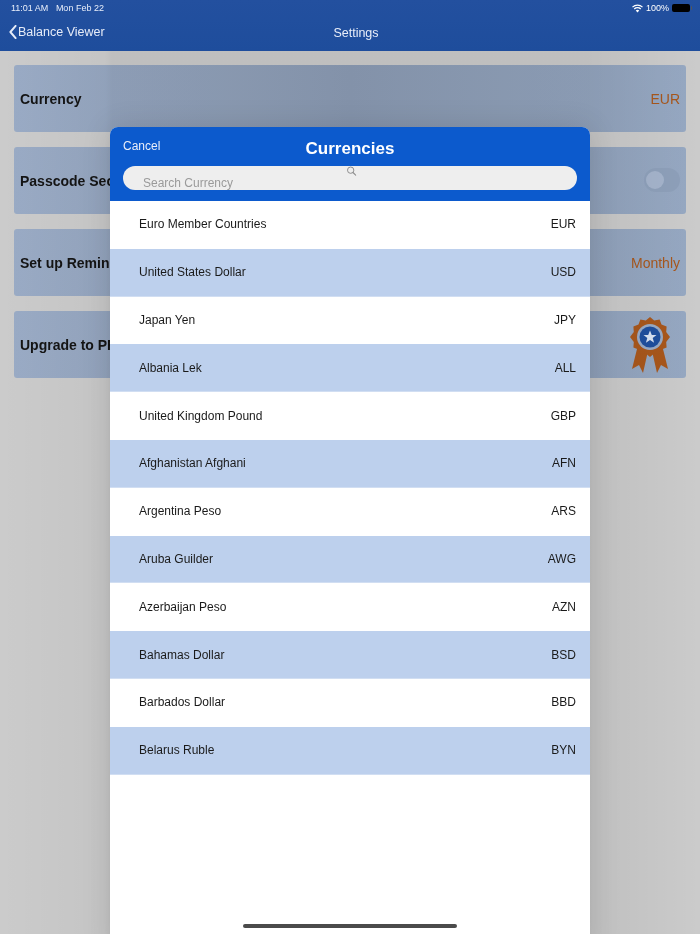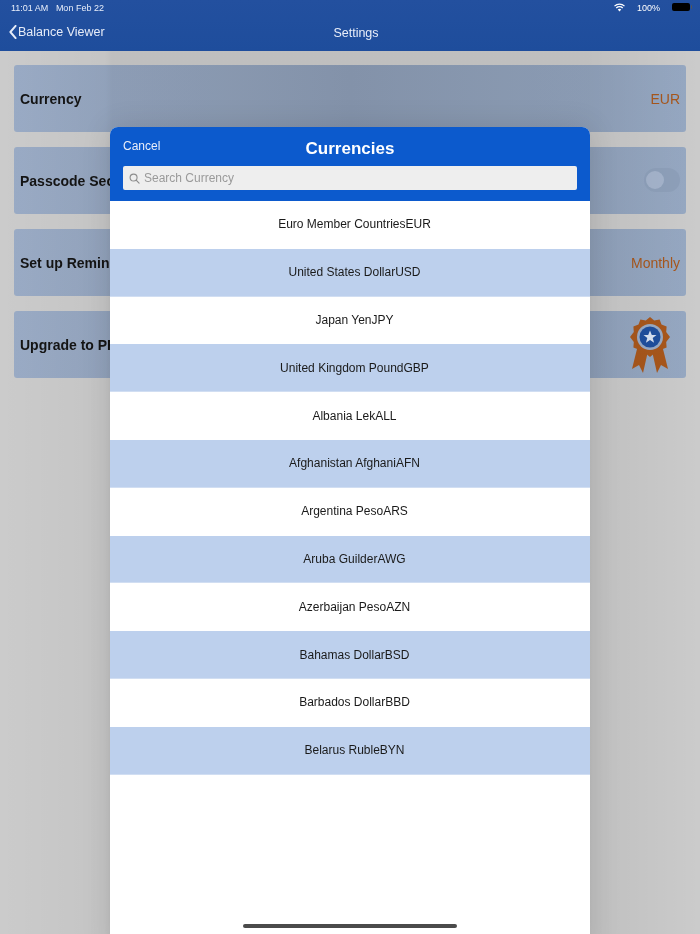--- a/index.html
+++ b/index.html
@@ -10,21 +10,21 @@
     position: relative;
     color: #111;
   }
   
   .navbar {
     position: absolute; left: 0; top: 0; width: 700px; height: 51px;
     background: linear-gradient(#23509f, #1e4d9c);
     color: #fff;
   }
   .status-time { position: absolute; left: 11px; top: 3px; font-size: 9px; color: #e8eefa; }
-  .status-right { position: absolute; right: 10px; top: 3px; font-size: 9px; color: #fff; display: flex; align-items: flex-start; gap: 12px; }
+  .status-right { position: absolute; right: 10px; top: 3px; font-size: 9px; color: #fff; display: flex; align-items: center; gap: 3px; }
   .battery { width: 18px; height: 8px; background: #000; border-radius: 2px; position: relative; }
   .battery::after { content: ""; position: absolute; right: -2px; top: 2px; width: 1.5px; height: 4px; background: #555; border-radius: 0 1px 1px 0; }
   .back { position: absolute; left: 8px; top: 25px; display: flex; align-items: center; font-size: 12.5px; color: #e6ecf8; cursor: pointer; }
   .back svg { width: 10px; height: 14px; }
   .nav-title { position: absolute; left: 0; right: 0; top: 26px; text-align: center; font-size: 12.5px; color: #e9eef9; padding-left: 12px; }
 
   
   .settings-row {
     position: absolute; left: 14px; width: 672px; height: 67px;
     background: linear-gradient(90deg, #9aabc5 0%, #8b9bb4 50%, #96a8c2 100%);
@@ -47,30 +47,30 @@
   .modal {
     position: absolute; left: 110px; top: 127px; width: 480px; height: 828px;
     border-radius: 8px; overflow: hidden; background: #fff;
     box-shadow: 0 0 30px rgba(0,0,0,0.12);
   }
   .modal-header { height: 74px; background: #0c5acd; position: relative; }
   .cancel { position: absolute; left: 13px; top: 12px; font-size: 12px; color: #e9eef9; cursor: pointer; }
   .modal-title { position: absolute; left: 0; right: 0; top: 12px; text-align: center; font-size: 17px; font-weight: bold; color: #fff; }
   .search {
     position: absolute; left: 13px; top: 39px; width: 454px; height: 24px;
-    background: #eeeeee; border-radius: 2px; display: flex; align-items: center; padding-left: 6px;
+    background: #eeeeee; border-radius: 12px; display: flex; align-items: center; padding-left: 6px; flex-direction: column;
   }
   .search svg { width: 11px; height: 11px; margin-right: 4px; }
   .search input { border: none; outline: none; background: transparent; font-family: "Liberation Sans", sans-serif; font-size: 12px; color: #111; width: 420px; }
   .search input::placeholder { color: #9a9a9a; }
 
   .list { position: absolute; left: 0; top: 74px; width: 480px; height: 605px; overflow: hidden; }
   .list-item {
-    height: 47.8px; display: flex; align-items: center; justify-content: center;
-    padding: 0 14px 0 23px; font-size: 12px; color: #1a1a1a; cursor: pointer;
+    height: 47.8px; display: flex; align-items: center; justify-content: space-between;
+    padding: 0 14px 0 29px; font-size: 12px; color: #1a1a1a; cursor: pointer;
     border-bottom: 1px solid rgba(255,255,255,0.3);
   }
   .list-item:nth-child(odd) { background: #ffffff; }
   .list-item:nth-child(even) { background: #bdd0ed; }
 
   .home-indicator { position: absolute; left: 243px; top: 924px; width: 214px; height: 4px; border-radius: 2px; background: #4b4b4b; }
 </style>
 </head>
 <body>
 
@@ -146,26 +146,26 @@
       </div>
       <div class="list-item">
         <span>United States Dollar</span>
         <span>USD</span>
       </div>
       <div class="list-item">
         <span>Japan Yen</span>
         <span>JPY</span>
       </div>
       <div class="list-item">
+        <span>Albania Lek</span>
+        <span>ALL</span>
+      </div>
+      <div class="list-item">
         <span>United Kingdom Pound</span>
         <span>GBP</span>
-      </div>
-      <div class="list-item">
-        <span>Albania Lek</span>
-        <span>ALL</span>
       </div>
       <div class="list-item">
         <span>Afghanistan Afghani</span>
         <span>AFN</span>
       </div>
       <div class="list-item">
         <span>Argentina Peso</span>
         <span>ARS</span>
       </div>
       <div class="list-item">

